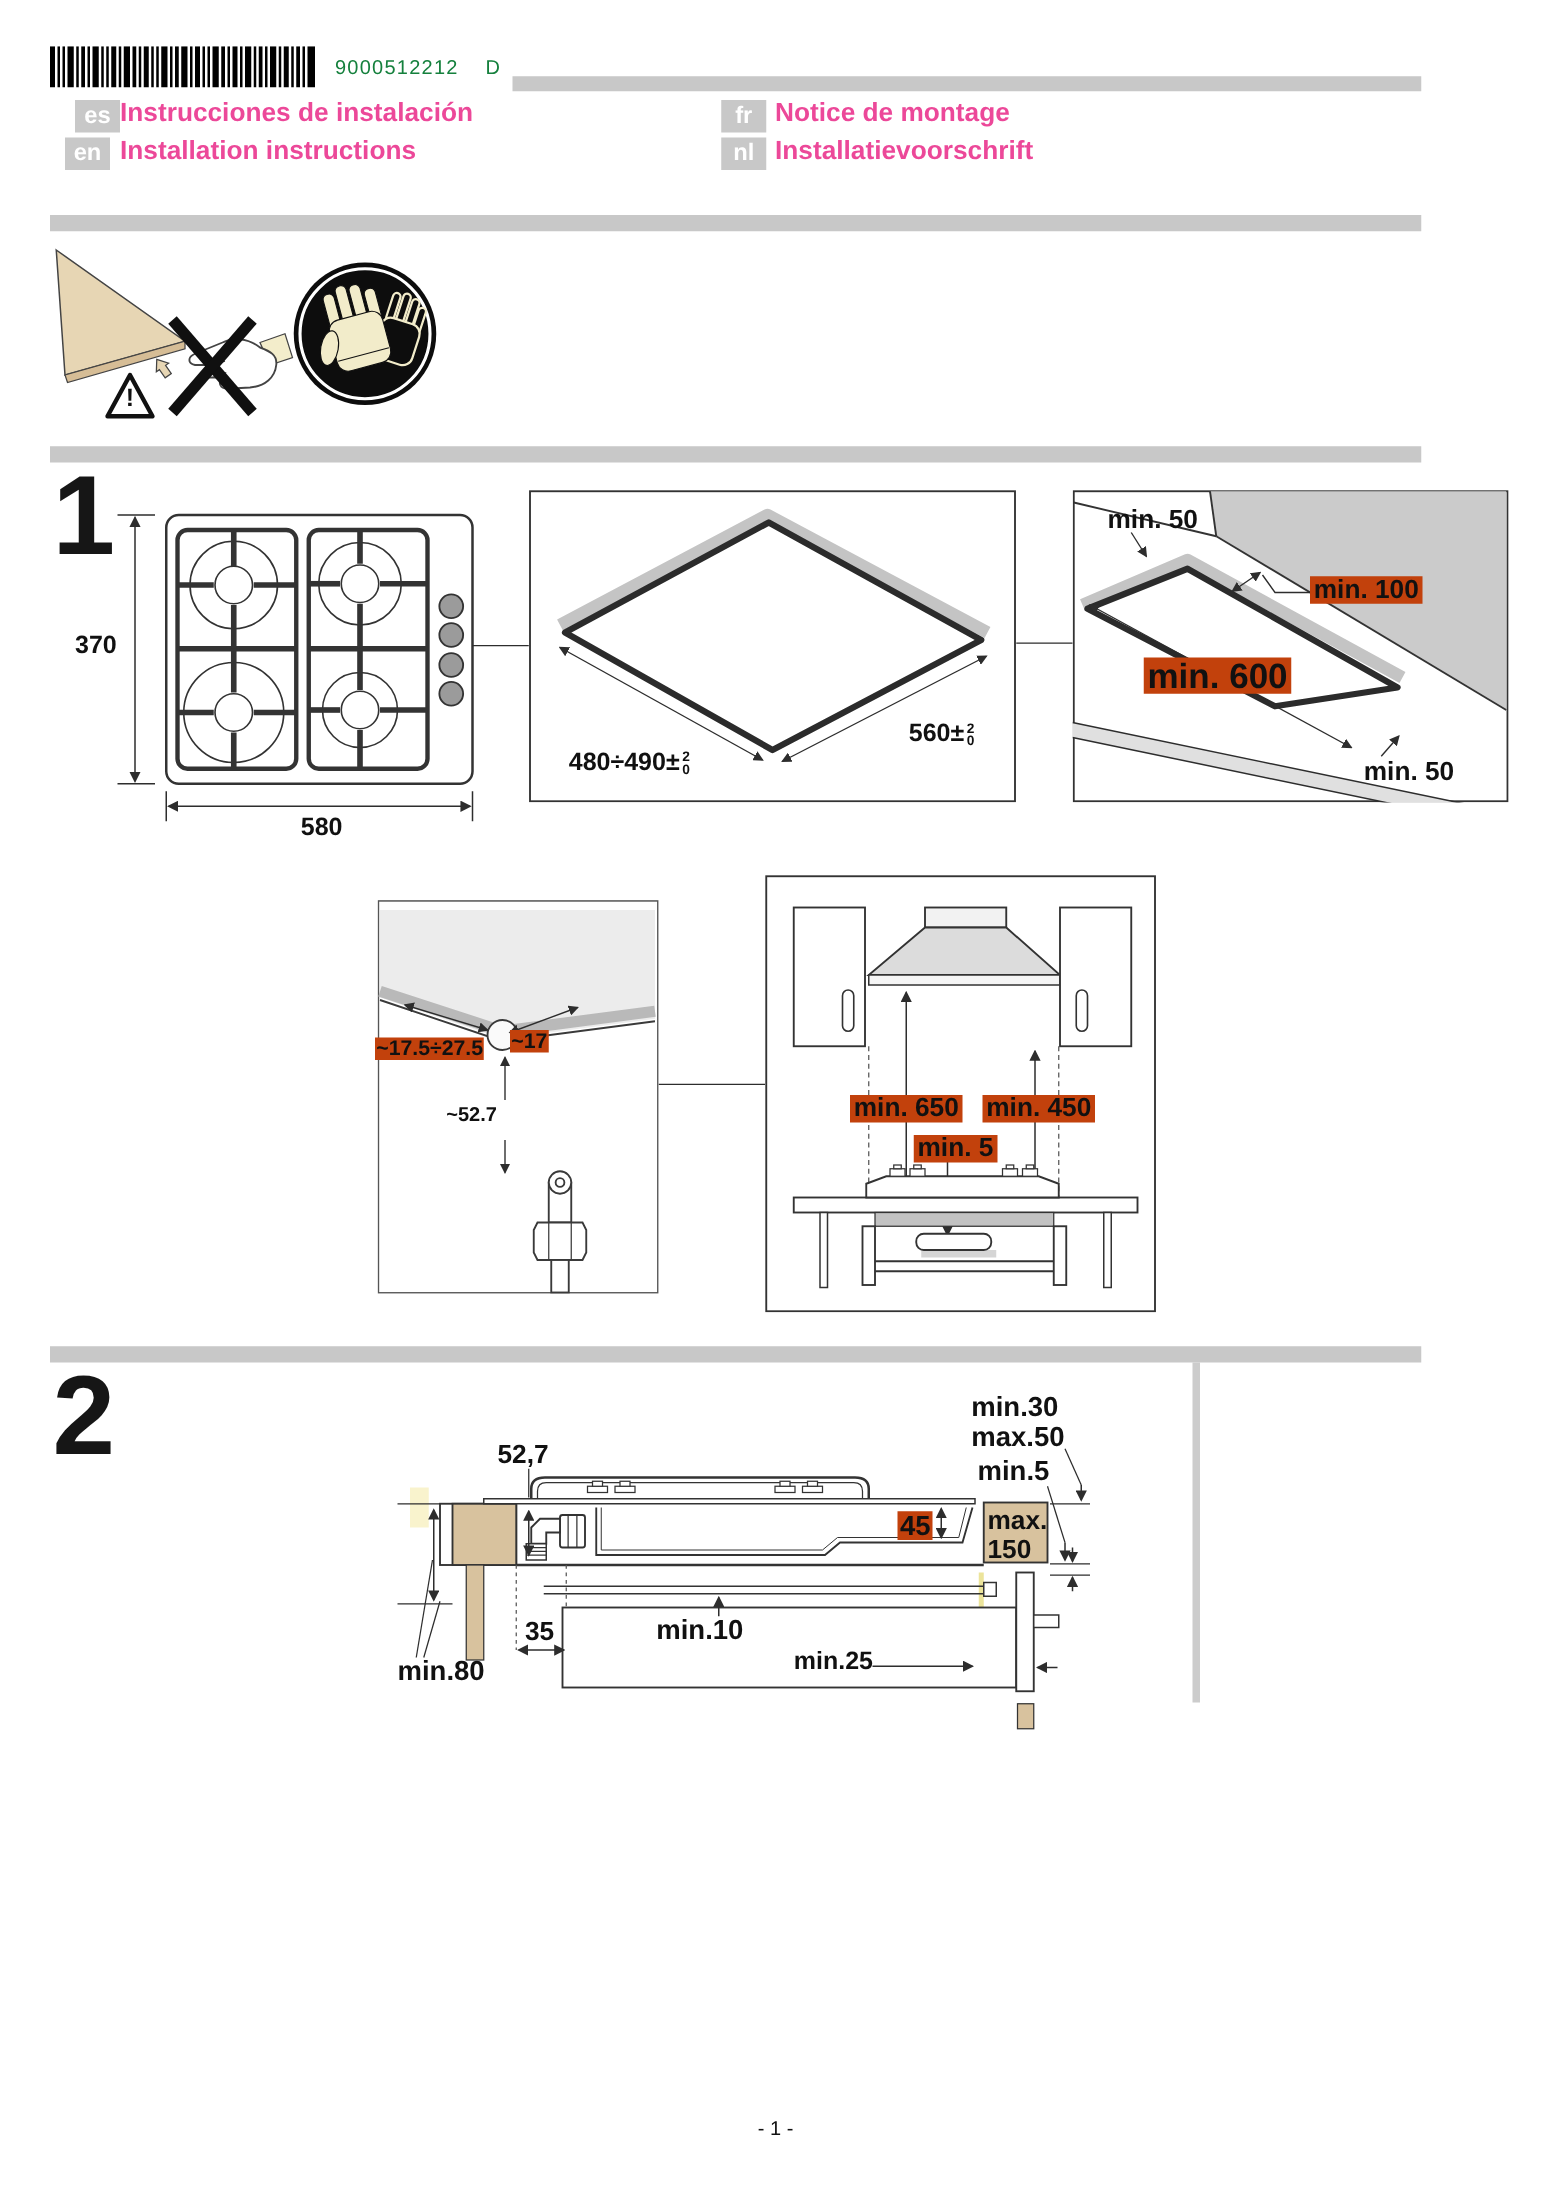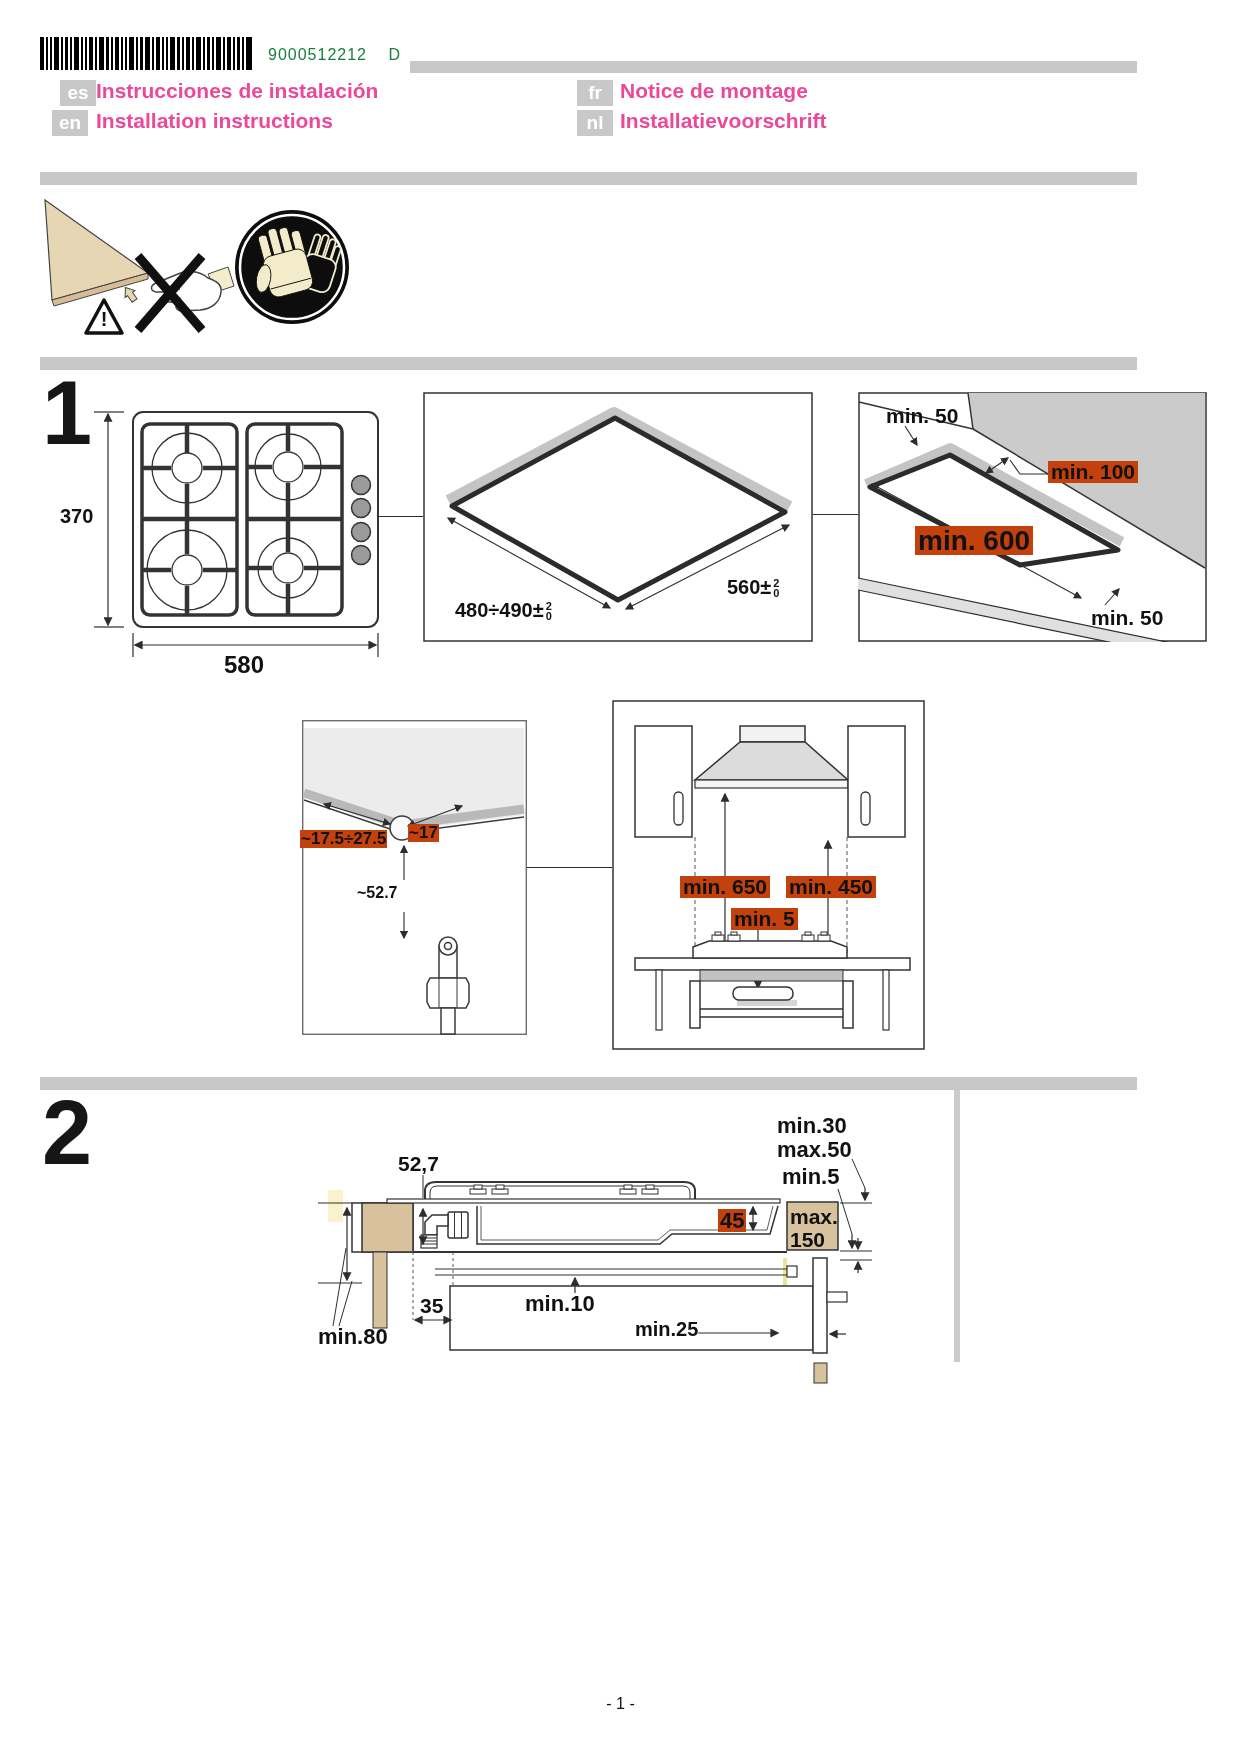--- a/index.html
+++ b/index.html
@@ -190,21 +190,21 @@
         <line x1="4" y1="222" x2="34" y2="222"></line>
       <line x1="18" y1="9" x2="18" y2="220" marker-start="url(#ah)" marker-end="url(#ah)"></line>
     </g>
     <g stroke="#2d2d2d" stroke-width="1.2">
       <line x1="43" y1="228" x2="43" y2="252"></line>
         <line x1="288" y1="228" x2="288" y2="252"></line>
       <line x1="45" y1="240" x2="286" y2="240" marker-start="url(#ah)" marker-end="url(#ah)"></line>
     </g>
   </svg>
   <div class="lbl" style="left:60px;top:506px;font-size:20px">370</div>
-  <div class="lbl" style="left:214px;top:652px;width:60px;text-align:center;font-size:24px">580</div>
+  <div class="lbl" style="left:214px;top:652px;width:60px;text-align:right;font-size:20px">580</div>
 
   <div class="conn" style="left:378px;top:516px;width:45px"></div>
 
   <svg class="dg" style="left:423px;top:392px" width="390" height="250" viewBox="0 0 390 250">
     <rect x="1" y="1" width="388" height="248" fill="#fff" stroke="#333" stroke-width="1.5"></rect>
     <path d="M25,108 L191,20 L367,114" fill="none" stroke="#c4c4c4" stroke-width="10" stroke-linejoin="round"></path>
     <path d="M29,114 L192,26 L362,120 L195,208 Z" fill="#fff" stroke="#2b2b2b" stroke-width="5" stroke-linejoin="round"></path>
     <g stroke="#2d2d2d" stroke-width="1.1">
       <line x1="25" y1="126" x2="187" y2="216" marker-start="url(#ah)" marker-end="url(#ah)"></line>
       <line x1="203" y1="217" x2="366" y2="133" marker-start="url(#ah)" marker-end="url(#ah)"></line>

